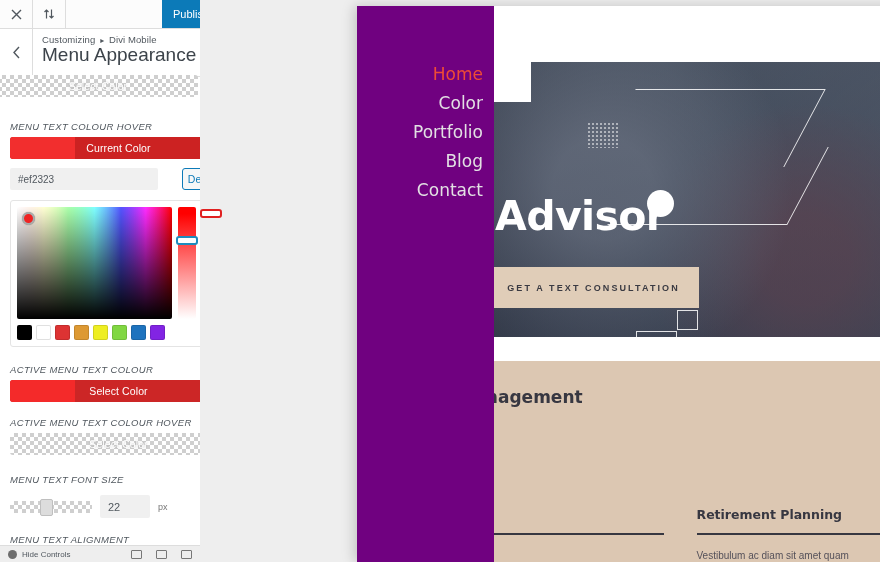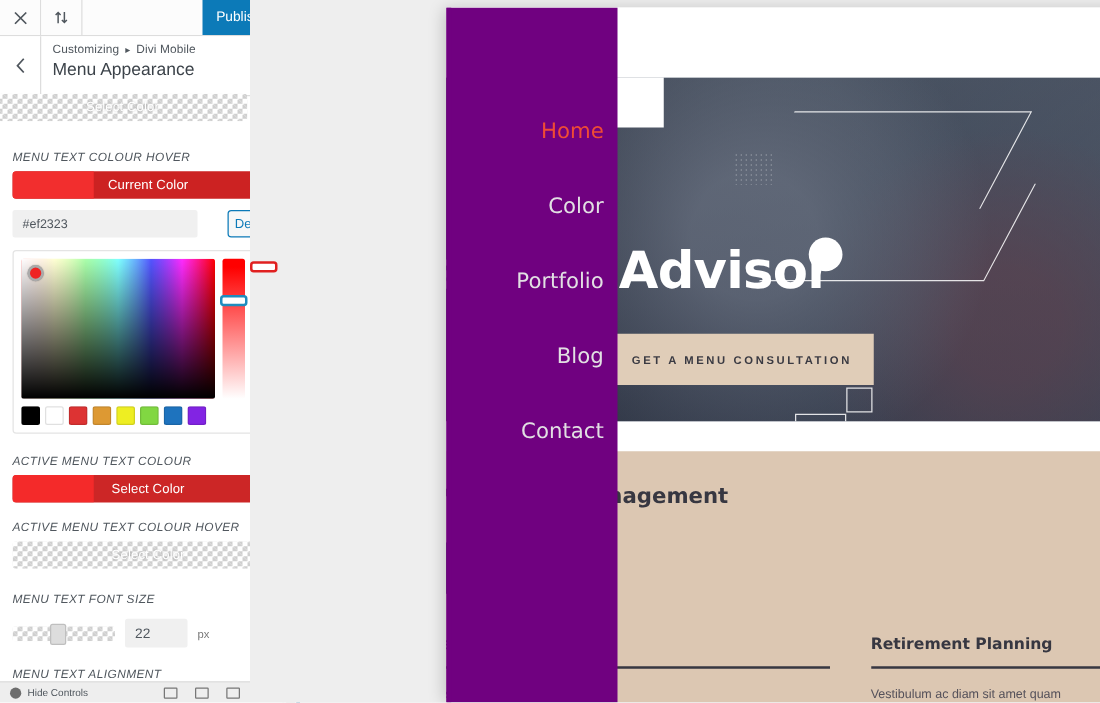--- a/index.html
+++ b/index.html
@@ -49,21 +49,21 @@
     height: 48px;
   }
   .cz-back {
     width: 33px; display: flex; align-items: center; justify-content: center;
     border-right: 1px solid #dddddd; color: #50575e; font-size: 14px;
     cursor: pointer;
   }
   .cz-titles { padding: 5px 0 0 9px; }
   .cz-crumb { font-size: 9.5px; color: #50575e; letter-spacing: .1px; }
   .cz-crumb .sep { font-size: 8px; padding: 0 2px; }
-  .cz-section-title { font-size: 14px; color: #3c434a; font-weight: 400; line-height: 20px; }
+  .cz-section-title { font-size: 19px; color: #3c434a; font-weight: 400; line-height: 20px; }
 
   
   .cz-body {
     position: relative;
     height: 562px;
     padding: 0 10px;
     background: #ffffff;
   }
 
   .cz-label {
@@ -224,21 +224,21 @@
   .mobile-menu {
     position: absolute; left: 0; top: 0;
     width: 137px; height: 100%;
     background: #700180;
     z-index: 40;
     padding-top: 54px;
   }
   .mobile-menu ul { list-style: none; text-align: right; padding-right: 11px; }
   .mobile-menu li {
     font-size: 17px; line-height: 29px; color: #e2e0e3;
-    cursor: pointer; font-family: "DejaVu Sans", sans-serif; margin-top: 31px;
+    cursor: pointer; font-family: "DejaVu Sans", sans-serif;
   }
   .mobile-menu li.active { color: #ef4b35; }
 
   
   .site-header {
     position: absolute; left: 0; top: 0; right: 0; height: 56px;
     background: #ffffff; z-index: 20;
   }
   .logo-block {
     position: absolute; left: 126px; top: 56px;
@@ -484,21 +484,21 @@
             <div class="deco-line" style="left:271px;top:85px;width:180px;height:78px;border-left:none;border-top:none;transform:skewX(-28deg);"></div>
             <div class="deco-circle" style="left:290px;top:128px;width:27px;height:27px;"></div>
             <div class="deco-line" style="left:320px;top:248px;width:21px;height:20px;"></div>
             <div class="deco-line" style="left:279px;top:269px;width:41px;height:40px;"></div>
 
           </div>
 
           <div class="hero-title">ancial Advisor</div>
 
           <div class="hero-cta">
-            <span>GET A MENU CONSULTATION</span>
+            <span>GET A TEXT CONSULTATION</span>
           </div>
         </div>
 
         <div class="tan-section">
           <div class="tan-h2">l Planning &amp; Management</div>
           <div class="tan-btn">
             <span>HAT</span>
           </div>
           <div class="cols">
             <div class="col">

